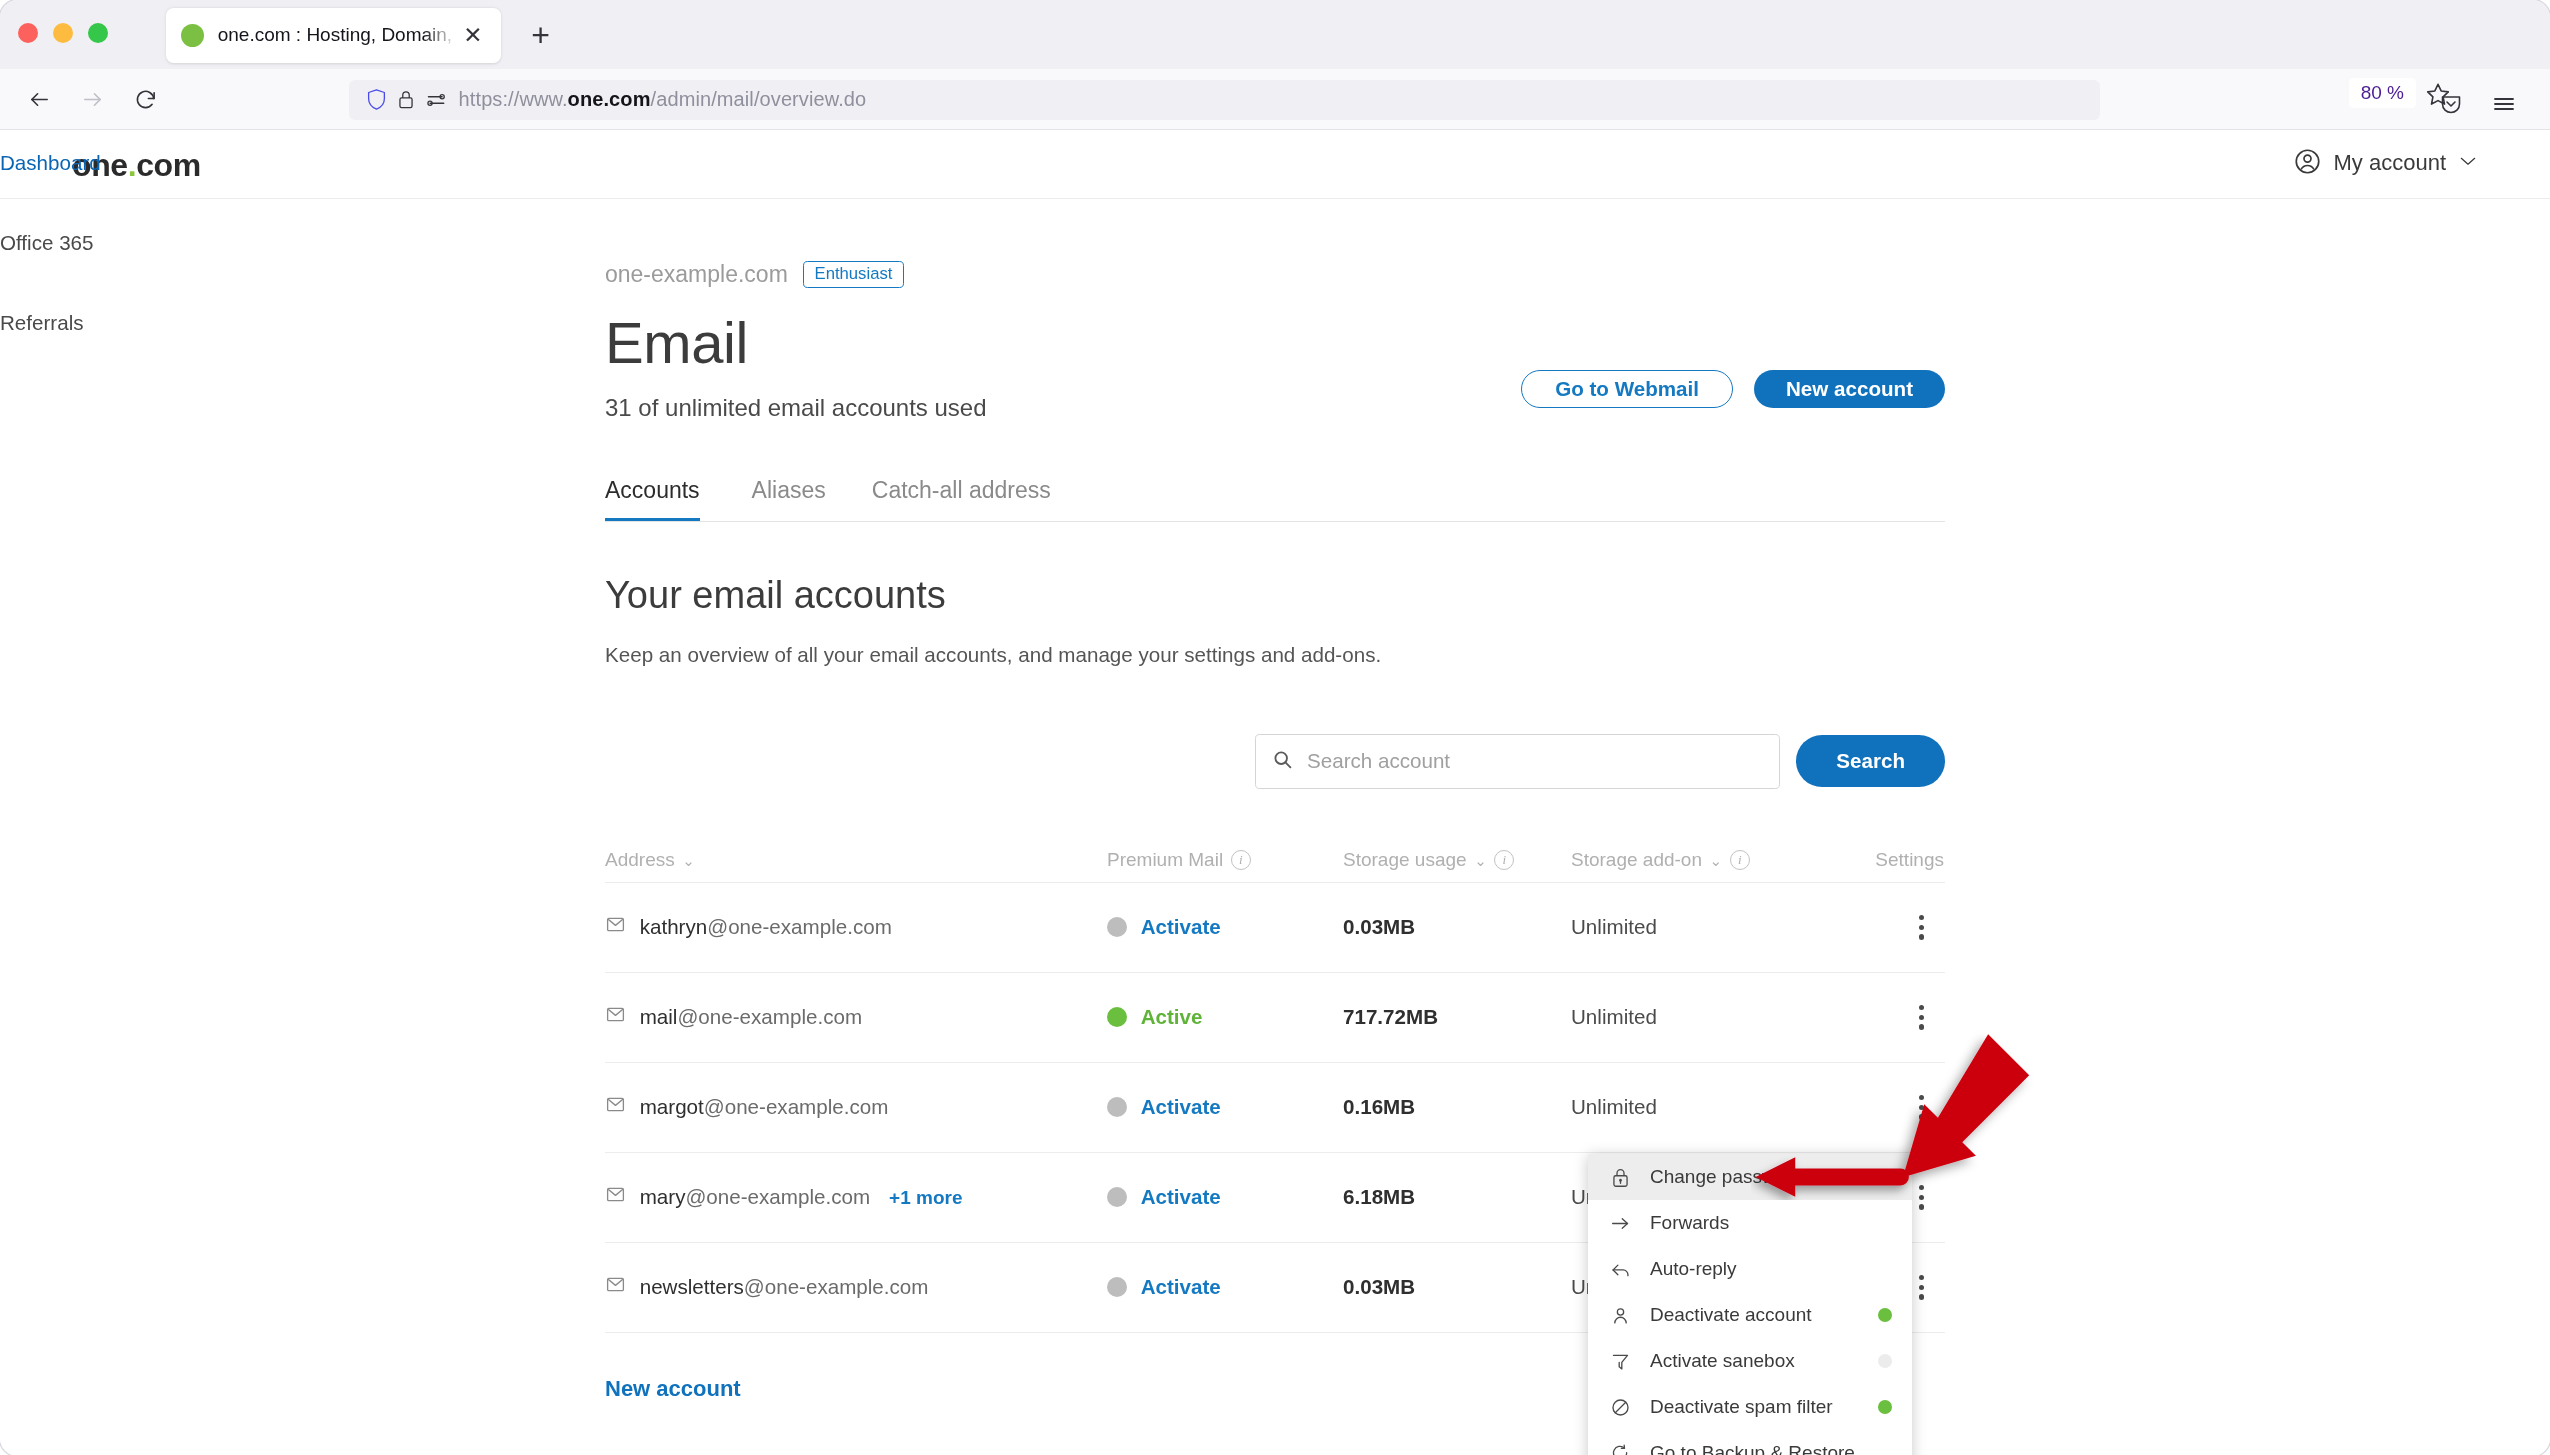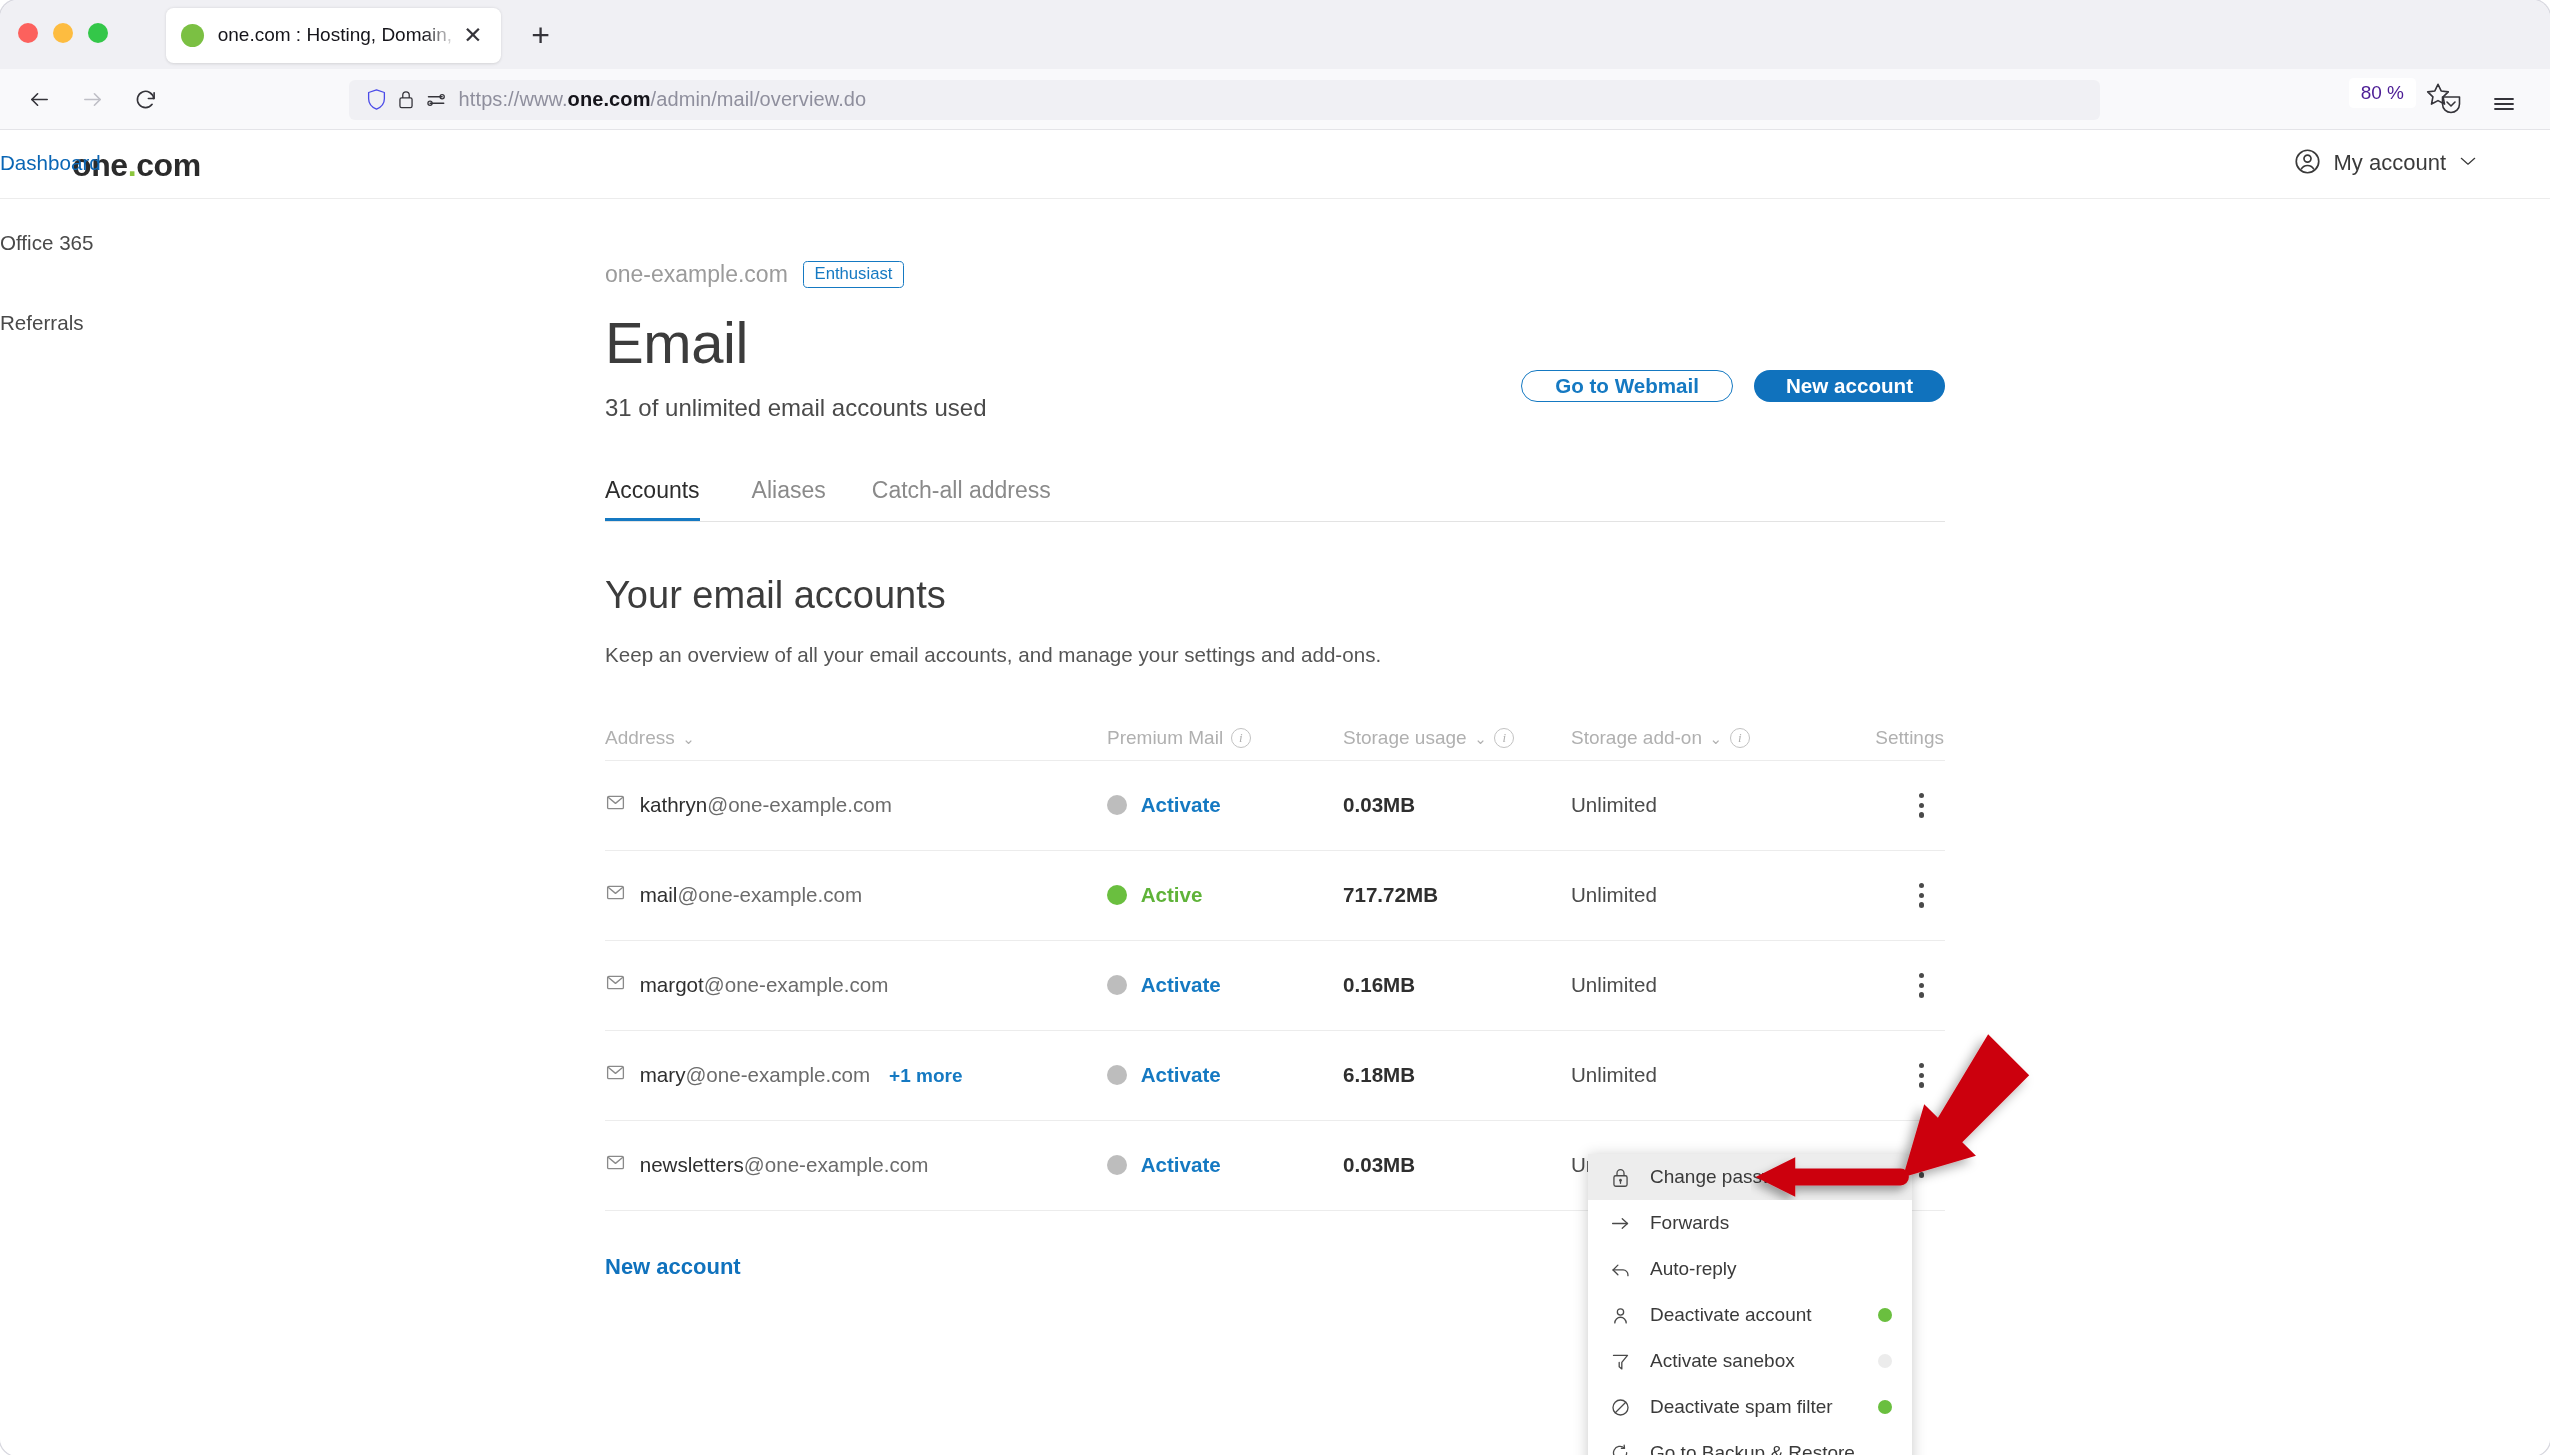--- a/index.html
+++ b/index.html
@@ -160,21 +160,21 @@
     border: 0.8px solid #1579c2; border-radius: 4.6px;
     color: #1579c2; font-size: 16.7px;
     padding: 4.6px 10.7px; line-height: 1;
   }
 
   .pagetitle { font-size: 58px; color: #3c3c3c; font-weight: 400; margin-top: 18px; letter-spacing: -0.4px; }
   .subtitle { font-size: 24px; color: #4a4a4a; margin-top: 18px; }
 
   .actions { position: absolute; right: 0; top: 171px; display: flex; gap: 21px; }
   .btn {
-    height: 32px; border-radius: 26px;
+    height: 38px; border-radius: 26px;
     display: flex; align-items: center; justify-content: center;
     font-size: 20.6px; font-weight: 600;
   }
   .btn-outline { border: 1.1px solid #1579c2; color: #1579c2; background: #fff; padding: 0 33px; }
   .btn-primary { background: #1072bd; color: #fff; padding: 0 32px; }
 
   
   .tabsrow {
     display: flex; gap: 0;
     margin-top: 55px;
@@ -419,20 +419,32 @@
 
       <div class="tabsrow">
         <div class="tabitem active">Accounts</div>
         <div class="tabitem">Aliases</div>
         <div class="tabitem">Catch-all address</div>
       </div>
 
       <div class="sect-title">Your email accounts</div>
       <div class="sect-desc">Keep an overview of all your email accounts, and manage your settings and add-ons.</div>
 
+      <div class="searchrow">
+        <div class="searchbox">
+          <span>
+            <svg width="21" height="21" viewBox="0 0 24 24" fill="none" stroke="#5a5a5a" stroke-width="2.1" stroke-linecap="round">
+                <circle cx="10.5" cy="10.5" r="6.6"></circle>
+                <line x1="15.4" y1="15.4" x2="21" y2="21"></line>
+              </svg>
+          </span>
+          <span class="searchplaceholder">Search account</span>
+        </div>
+        <div class="btn-search">Search</div>
+      </div>
 
       <div class="tbl">
         <div class="thead">
           <div class="th c-addr">
             <span>Address</span>
             <span class="caret">⌄</span>
           </div>
           <div class="th c-prem">
             <span>Premium Mail</span>
             <span class="infoicon">i</span>

